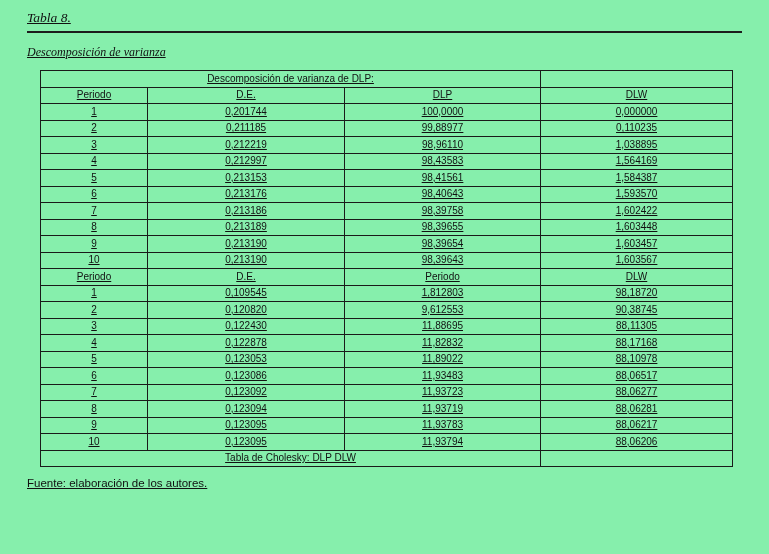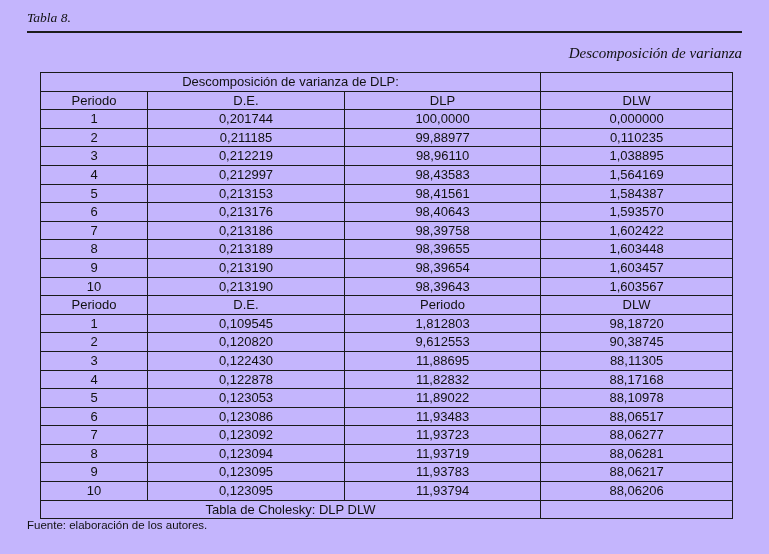--- a/index.html
+++ b/index.html
@@ -7,65 +7,67 @@
   body {
     width: 769px;
     height: 554px;
     font-family: "Liberation Sans", sans-serif;
     color: #111111;
     overflow: hidden;
   }
   .page {
     width: 769px;
     height: 554px;
-    background: #c4b5fd;
+    background: #86efac;
     padding: 10px 27px 0 27px;
     position: relative;
+    text-decoration: underline;
   }
   .tabla-label {
     font-family: "Liberation Serif", serif;
     font-style: italic;
     font-size: 13.5px;
     color: #111111;
   }
   .top-rule {
     border: none;
     border-top: 2px solid #1c1c1c;
     width: 715px;
     margin: 5px 0 0 0;
   }
   .doc-title {
-    text-align: right;
+    text-align: left;
     font-family: "Liberation Serif", serif;
     font-style: italic;
-    font-size: 15px;
+    font-size: 12px;
     margin: 12px 0 10px 0;
     color: #111111;
   }
   table.variance {
     border-collapse: collapse;
     table-layout: fixed;
     width: 692px;
     margin-left: 13px;
-    font-size: 13px;
+    font-size: 10px;
     color: #111111;
   }
   table.variance td {
     border: 1px solid #1a1a1a;
     text-align: center;
     vertical-align: middle;
     padding: 1px 4px;
     height: 16.5px;
     line-height: 1.2;
     font-weight: normal;
     white-space: nowrap;
     overflow: hidden;
   }
   .source {
     font-size: 11.5px;
+    margin-top: 10px;
     color: #111111;
   }
 </style>
 </head>
 <body>
 
 <div class="page">
 
   <div class="tabla-label">Tabla 8.</div>
 

